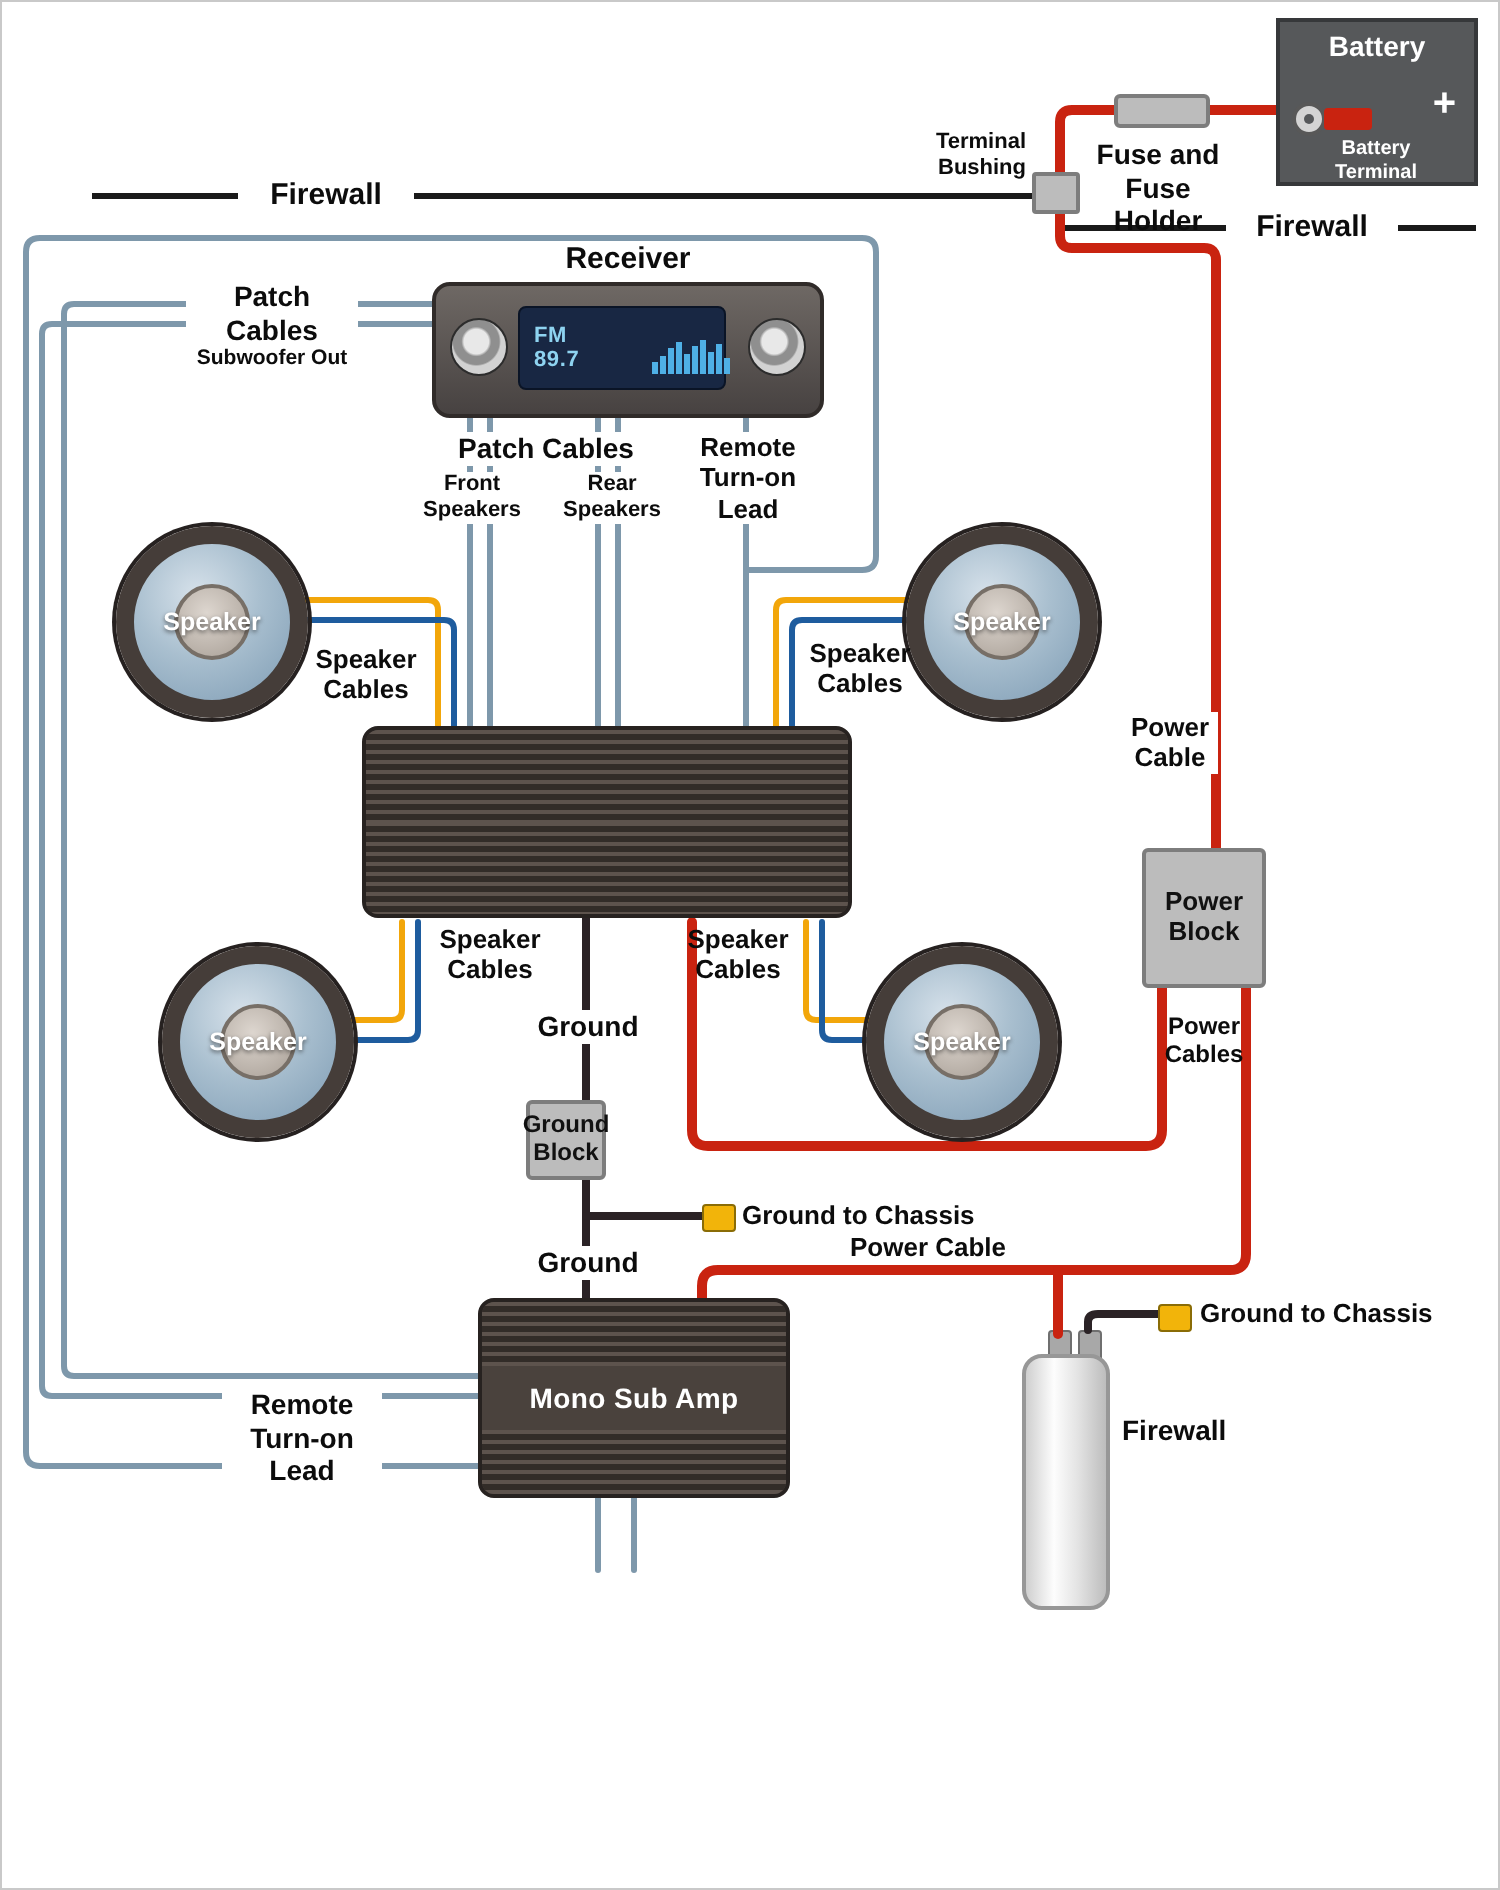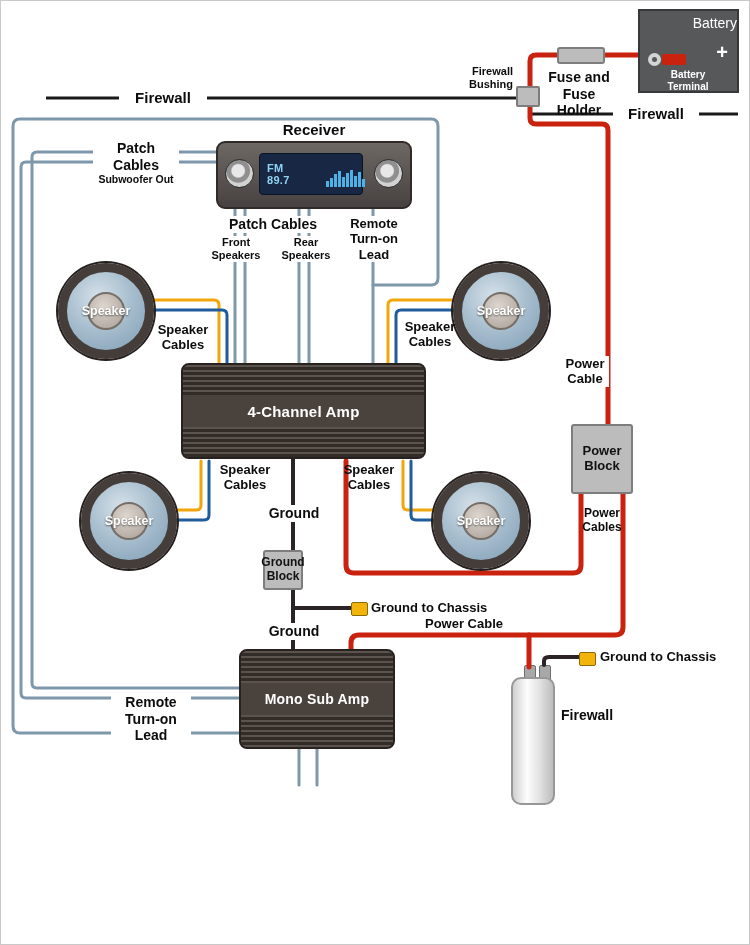--- a/index.html
+++ b/index.html
@@ -82,31 +82,31 @@
 
     <g stroke="#2b2326" stroke-width="4" stroke-linecap="round">
       <path d="M292,458 V549"></path>
       <path d="M292,589 V648"></path>
       <path d="M292,607 H351"></path>
       <path d="M543,664 V660 Q543,656 548,656 H579"></path>
     </g>
   </svg>
 
   <div class="comp" id="battery" style="left:637px;top:8px;width:101px;height:84px;">
-    <div style="position:absolute;left:0;right:0;top:4px;text-align:right;font-weight:normal;font-size:14px;">Battery</div>
+    <div style="position:absolute;left:0;right:0;top:4px;text-align:center;font-weight:bold;font-size:14px;">Battery</div>
     <div class="bat-ring" style="left:6px;top:40px;"></div>
     <div class="bat-sleeve" style="left:22px;top:43px;width:24px;height:11px;"></div>
     <div style="position:absolute;right:9px;top:30px;font-size:20px;font-weight:bold;">+</div>
     <div style="position:absolute;left:18px;top:58px;width:60px;text-align:center;font-weight:bold;font-size:10px;line-height:1.15;">Battery Terminal</div>
   </div>
 
   <div class="comp graybox" style="left:556px;top:46px;width:48px;height:17px;"></div>
   <div class="lbl center" style="left:540px;top:68px;width:76px;font-size:14px;">Fuse and Fuse Holder</div>
   <div class="comp graybox" style="left:515px;top:85px;width:24px;height:21px;border-radius:2px;"></div>
-  <div class="lbl" style="left:450px;top:64px;width:62px;font-size:11px;text-align:right;">Firewall Bushing</div>
+  <div class="lbl" style="left:450px;top:64px;width:62px;font-size:11px;text-align:right;">Terminal Bushing</div>
 
   <div class="lbl center onwire" style="left:118px;top:88px;width:86px;font-size:15px;">Firewall</div>
   <div class="lbl center onwire" style="left:612px;top:104px;width:84px;font-size:15px;">Firewall</div>
 
   <div class="lbl center" style="left:253px;top:120px;width:120px;font-size:15px;">Receiver</div>
   <div class="comp" id="receiver" style="left:215px;top:140px;width:196px;height:68px;">
     <div class="knob" style="left:7px;top:16px;"></div>
     <div id="display">
       <span class="freq">FM 89.7</span>
       <span id="eqbars">
@@ -152,21 +152,20 @@
     <div class="dust-cap" style="width:34px;height:34px;"></div>
     <div class="spk-label">Speaker</div>
   </div>
   <div class="comp speaker" style="left:432px;top:472px;width:96px;height:96px;">
     <div class="dust-cap" style="width:34px;height:34px;"></div>
     <div class="spk-label">Speaker</div>
   </div>
 
   <div class="comp amp" style="left:180px;top:362px;width:245px;height:96px;">
     <div class="fins"></div>
-    <div class="amp-band">4-Channel Amp</div>
     <div class="fins"></div>
   </div>
 
   <div class="lbl center onwire" style="left:560px;top:355px;width:46px;font-size:13px;">Power Cable</div>
   <div class="comp graybox blocktext" style="left:570px;top:423px;width:62px;height:70px;font-size:13px;">Power Block</div>
   <div class="lbl center" style="left:578px;top:505px;width:46px;font-size:12px;">Power Cables</div>
   <div class="lbl" style="left:424px;top:615px;width:90px;font-size:13px;">Power Cable</div>
 
   <div class="lbl center onwire" style="left:264px;top:504px;width:56px;font-size:14px;">Ground</div>
   <div class="comp graybox blocktext" style="left:262px;top:549px;width:40px;height:40px;font-size:12px;">Ground Block</div>

